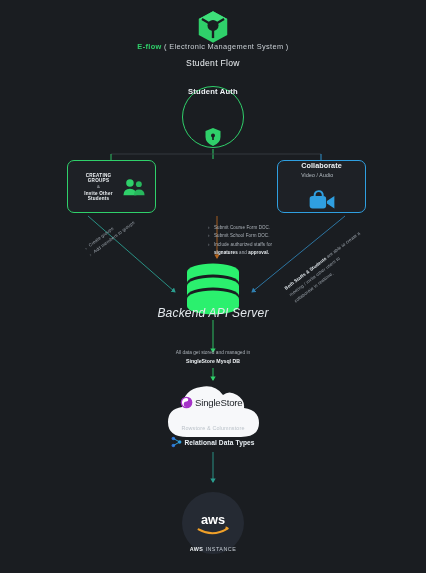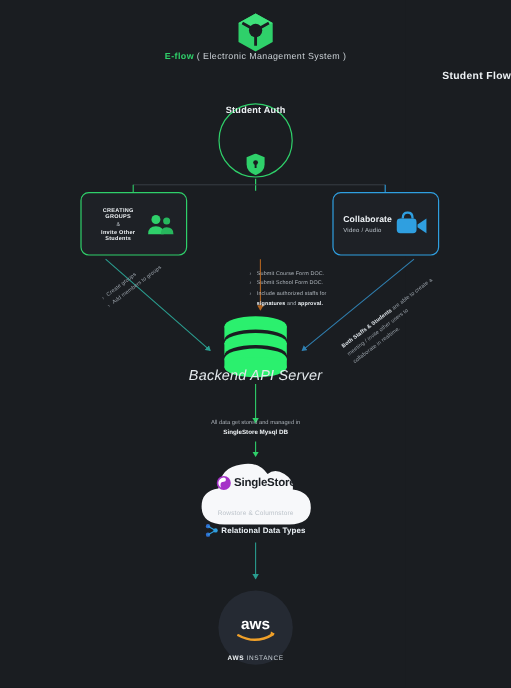--- a/index.html
+++ b/index.html
@@ -9,40 +9,40 @@
     font-family: "Liberation Sans", sans-serif;
     overflow: hidden;
   }
   #canvas { position: relative; width: 338px; height: 573px; background: #1a1d21; }
 
   
   .logo-wrap { position: absolute; left: 0; top: 8px; width: 426px; display: flex; justify-content: center; }
   .brand-line { position: absolute; left: 0; top: 42px; width: 426px; text-align: center;
                 font-size: 7.4px; letter-spacing: .35px; color: #c9cfd4; }
   .brand-line .eflow { color: #2fd06a; font-weight: bold; }
-  .flow-title { position: absolute; left: 0; top: 58px; width: 426px; text-align: right;
-                font-size: 8.6px; font-weight: bold; color: #eef2f5; letter-spacing: .3px; }
+  .flow-title { position: absolute; left: 0; top: 58px; width: 426px; text-align: center;
+                font-size: 8.6px; font-weight: normal; color: #eef2f5; letter-spacing: .3px; }
 
   
   .auth-circle { position: absolute; left: 182px; top: 86px; width: 62px; height: 62px;
                  border: 1.6px solid #2fd06a; border-radius: 50%;
                  display: flex; align-items: flex-start; justify-content: center; }
   .auth-label { font-size: 7.6px; font-weight: bold; color: #eef2f5; letter-spacing: .2px; }
   .auth-shield { position: absolute; left: 205px; top: 128px; }
 
   
   #wires { position: absolute; left: 0; top: 0; width: 426px; height: 573px; pointer-events: none; }
 
   
   .card { position: absolute; border-radius: 7px; background: #1e2126;
           display: flex; align-items: center; padding: 0 8px; }
   .card-txt { flex: 1; }
   .card-green { left: 67px; top: 160px; width: 89px; height: 53px; border: 1.3px solid #2fd06a; }
   .card-orange { left: 173px; top: 160px; width: 89px; height: 53px; border: 1.3px solid #e07a30; }
-  .card-blue  { left: 277px; top: 160px; width: 89px; height: 53px; border: 1.3px solid #2f9fe0; }
+  .card-blue  { left: 277px; top: 160px; width: 89px; height: 53px; border: 1.3px solid #2f9fe0; flex-direction: column; }
 
   .g-l1 { font-size: 4.6px; font-weight: bold; color: #eef2f5; letter-spacing: .25px; text-align: center; }
   .g-amp { font-size: 4.4px; color: #c2c8ce; text-align: center; margin: 1.5px 0; }
   .g-l2 { font-size: 4.6px; font-weight: bold; color: #eef2f5; letter-spacing: .25px; text-align: center; }
 
   .o-t { font-size: 7px; font-weight: bold; color: #eef2f5; line-height: 1.45; letter-spacing: .1px; }
   .b-t { font-size: 7.2px; font-weight: bold; color: #eef2f5; letter-spacing: .1px; }
   .b-s { font-size: 5px; color: #b9c0c7; margin-top: 2px; letter-spacing: .2px; }
 
   
@@ -64,21 +64,21 @@
   .backend-label { position: absolute; left: 0; top: 306px; width: 426px; text-align: center;
                    font-size: 12px; color: #e3e8ec; letter-spacing: .2px; font-style: italic; }
 
   .store-note { position: absolute; left: 0; top: 348px; width: 426px; text-align: center;
                 font-size: 4.8px; color: #a8afb6; line-height: 1.9; }
   .store-note b { color: #eef2f5; font-size: 5.2px; }
 
   
   .cloud { position: absolute; left: 163px; top: 375px; }
   .ss-logo { position: absolute; left: 180px; top: 396px; display: flex; align-items: center; gap: 2px; }
-  .ss-name { font-size: 9.6px; font-weight: bold; color: #1b1f24; letter-spacing: -.2px; }
+  .ss-name { font-size: 9.6px; font-weight: normal; color: #1b1f24; letter-spacing: -.2px; }
   .rowstore { position: absolute; left: 0; top: 425px; width: 426px; text-align: center;
               font-size: 5.4px; color: #bcc3ca; letter-spacing: .15px; }
   .reldata { position: absolute; left: 0; top: 436px; width: 426px;
              display: flex; align-items: center; justify-content: center; gap: 2px; }
   .reldata-txt { font-size: 6.6px; font-weight: bold; color: #eaf0f5; letter-spacing: .1px; }
 
   
   .aws-circle { position: absolute; left: 182px; top: 492px; width: 62px; height: 62px;
                 border-radius: 50%; background: #252a33; display: flex;
                 align-items: center; justify-content: center; flex-direction: column; }

